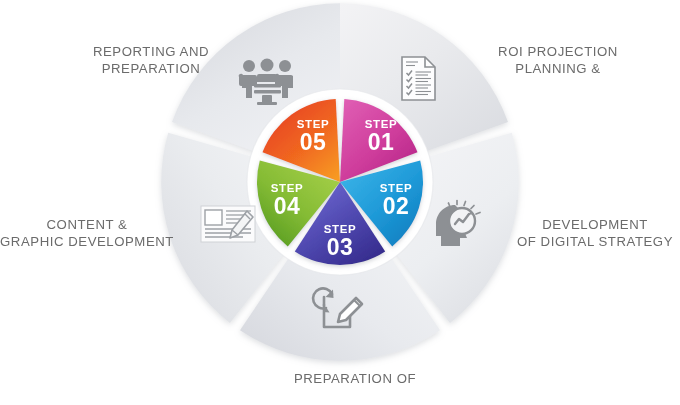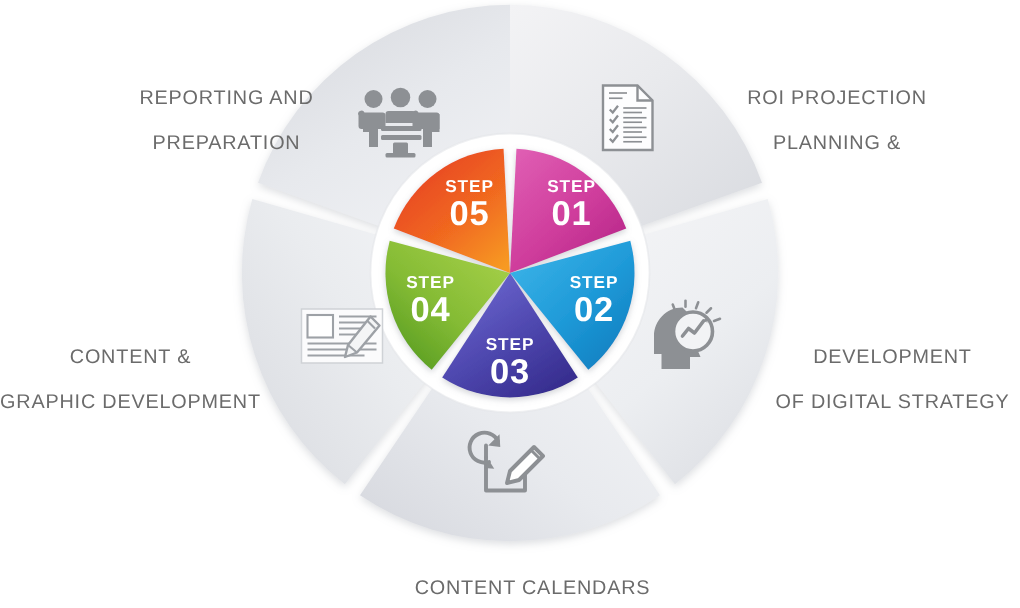--- a/index.html
+++ b/index.html
@@ -15,21 +15,21 @@
   .outer-label{
     position:absolute;
     color:#6b6b6b;
     font-size:13.2px;
     letter-spacing:.55px;
     line-height:17px;
     text-align:center;
     white-space:nowrap;
     font-weight:400;
   }
-  .outer-label span{display:block;margin-top:13px;}
+  .outer-label span{display:block;}
 
   #label-reporting{ left:56px;  top:43px;  width:190px;}
   #label-planning { left:458px; top:43px;  width:200px;}
   #label-content  { left:-8px;  top:216px; width:190px;}
   #label-strategy { left:500px; top:216px; width:190px;}
   #label-calendars{ left:245px; top:370px; width:220px;}
 
   .step-word{
     font-size:11.5px;font-weight:bold;fill:#ffffff;
     letter-spacing:.6px;
@@ -250,16 +250,16 @@
     <span>CONTENT &amp;</span>
     <span>GRAPHIC DEVELOPMENT</span>
   </div>
 
   <div class="outer-label" id="label-strategy">
     <span>DEVELOPMENT</span>
     <span>OF DIGITAL STRATEGY</span>
   </div>
 
   <div class="outer-label" id="label-calendars">
-    <span>CONTENT CALENDARS</span>
+    <span>PREPARATION OF</span>
   </div>
 
 </div>
 
 </body></html>

